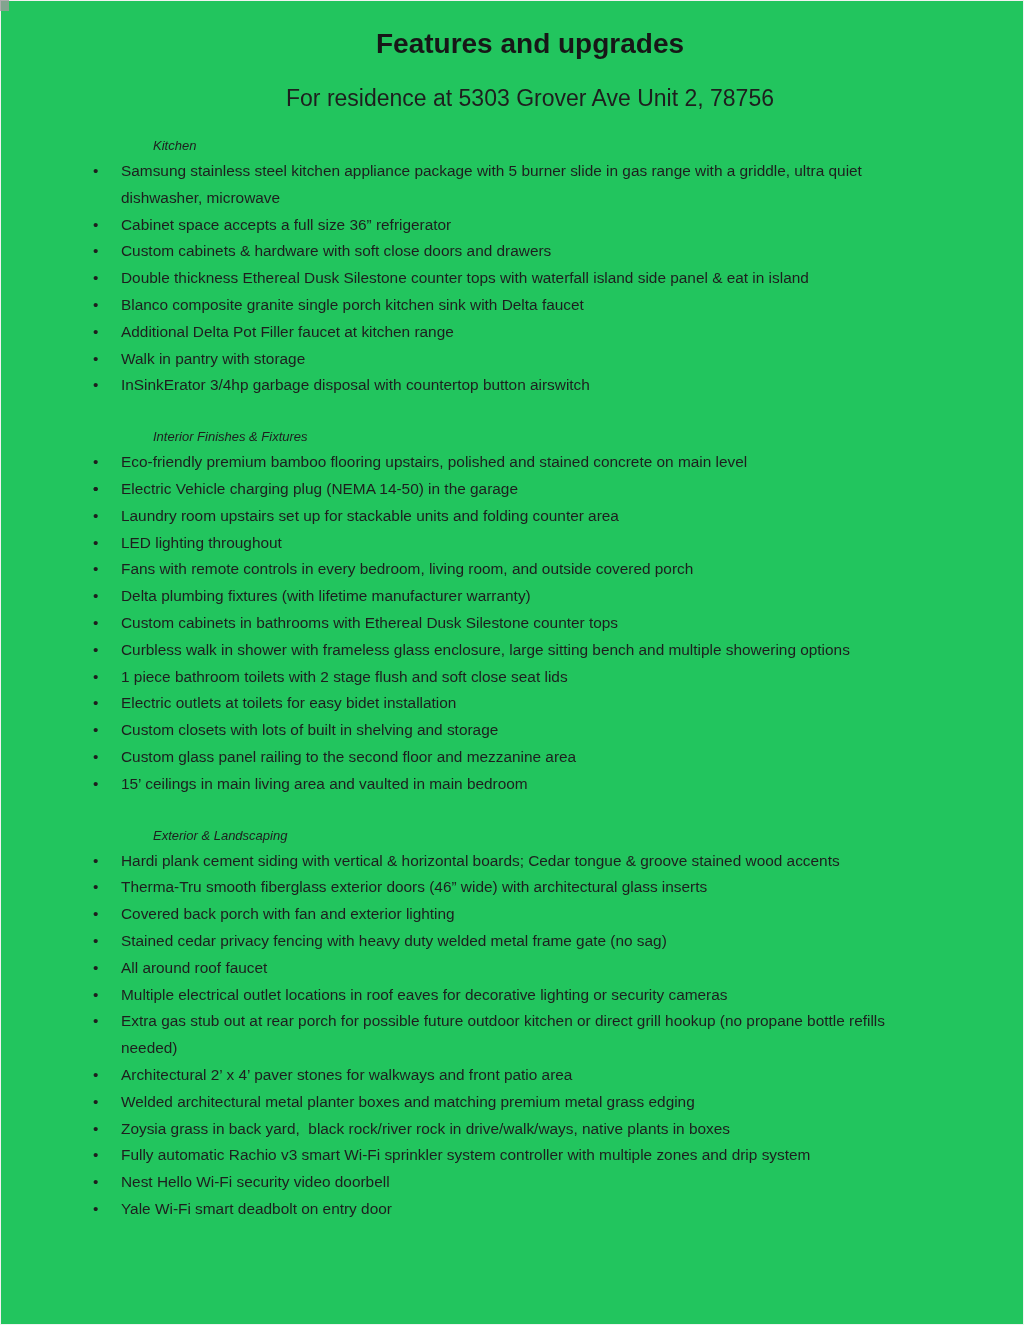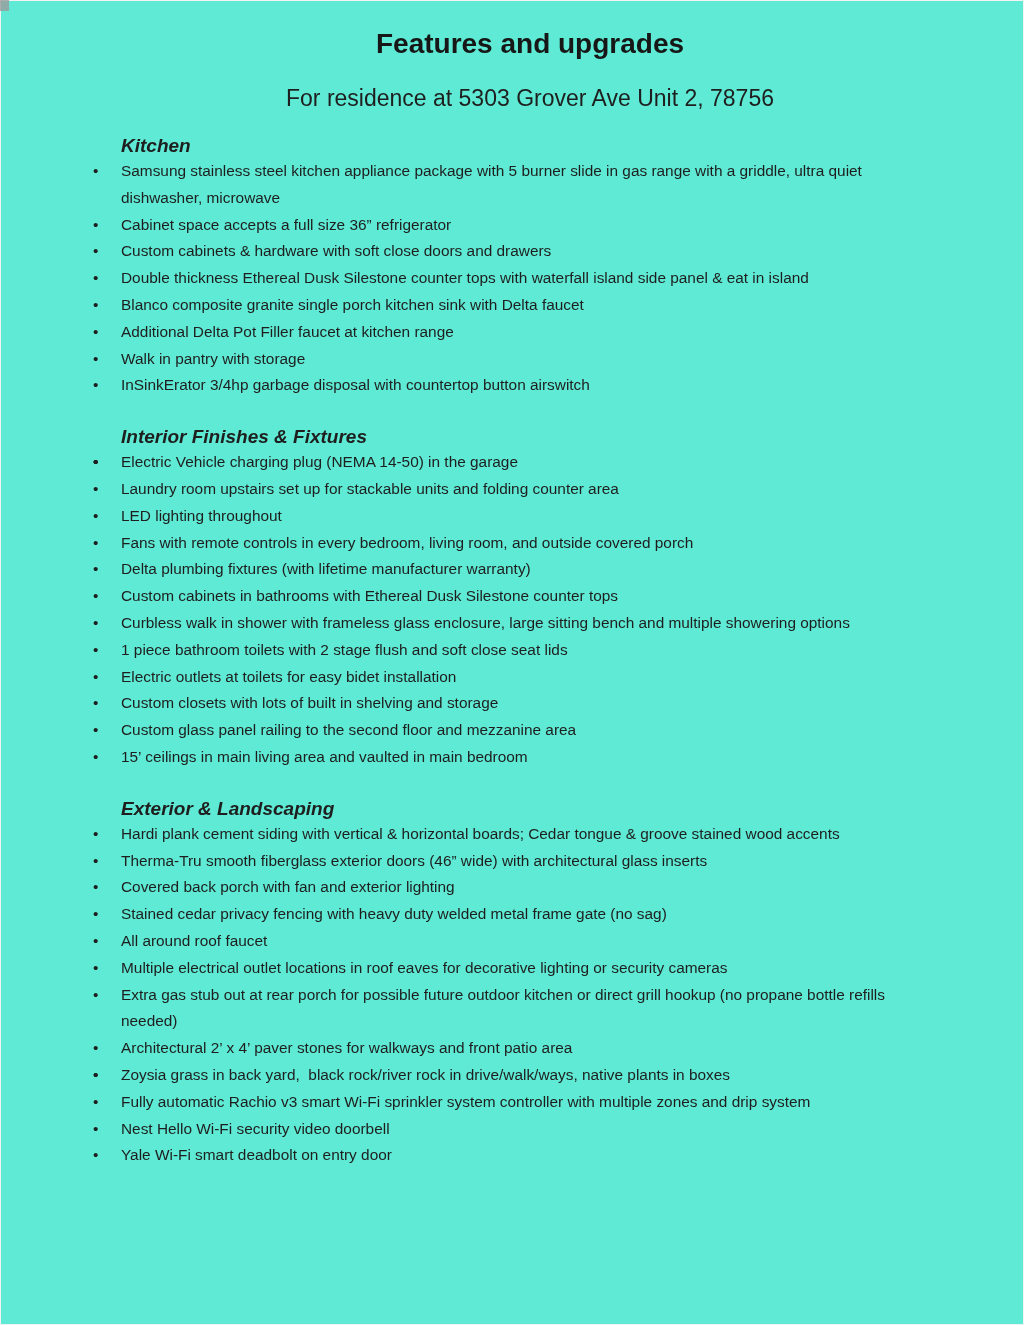--- a/index.html
+++ b/index.html
@@ -5,21 +5,21 @@
   * { margin: 0; padding: 0; box-sizing: border-box; }
   html, body { background: #ffffff; }
   body {
     font-family: "Liberation Sans", "DejaVu Sans", sans-serif;
     -webkit-font-smoothing: antialiased;
   }
   .page {
     position: relative;
     width: 1024px;
     height: 1325px;
-    background: #5eead4;
+    background: #22c55e;
     color: #1e1e1e;
     overflow: hidden;
     box-shadow: inset 0 0 0 1px #f2f2f2;
   }
   .corner-mark {
     position: absolute;
     left: 0; top: 0;
     width: 9px; height: 11px;
     background: #9b9b9b;
     opacity: .8;
@@ -39,25 +39,26 @@
     color: #171717;
   }
   .doc-subtitle {
     font-size: 23px;
     line-height: 24px;
     text-align: center;
     margin-top: 24px;
     font-weight: normal;
   }
   .section-heading {
-    font-size: 19px;
+    font-size: 13px;
     line-height: 24px;
-    font-weight: bold;
+    font-weight: normal;
     font-style: italic;
     margin-top: 26px;
+    margin-left: 32px;
   }
   .section:first-child .section-heading { margin-top: 24px; }
   ul.feature-list { list-style: none; }
   li.feature-item {
     position: relative;
     font-size: 15.4px;
     line-height: 26.8px;
   }
   li.feature-item .bullet {
     position: absolute;
@@ -87,21 +88,21 @@
             <li class="feature-item"><span class="bullet">•</span><span class="li-text">Double thickness Ethereal Dusk Silestone counter tops with waterfall island side panel &amp; eat in island</span></li>
             <li class="feature-item"><span class="bullet">•</span><span class="li-text">Blanco composite granite single porch kitchen sink with Delta faucet</span></li>
             <li class="feature-item"><span class="bullet">•</span><span class="li-text">Additional Delta Pot Filler faucet at kitchen range</span></li>
             <li class="feature-item"><span class="bullet">•</span><span class="li-text">Walk in pantry with storage</span></li>
             <li class="feature-item"><span class="bullet">•</span><span class="li-text">InSinkErator 3/4hp garbage disposal with countertop button airswitch</span></li>
           </ul>
         </section>
         <section class="section">
           <h2 class="section-heading">Interior Finishes &amp; Fixtures</h2>
           <ul class="feature-list">
-            <li class="feature-item"><span class="bullet">•</span></li>
+            <li class="feature-item"><span class="bullet">•</span><span class="li-text">Eco-friendly premium bamboo flooring upstairs, polished and stained concrete on main level</span></li>
             <li class="feature-item"><span class="bullet">•</span></li>
             <li class="feature-item"><span class="bullet">•</span><span class="li-text">Electric Vehicle charging plug (NEMA 14-50) in the garage</span></li>
             <li class="feature-item"><span class="bullet">•</span><span class="li-text">Laundry room upstairs set up for stackable units and folding counter area</span></li>
             <li class="feature-item"><span class="bullet">•</span><span class="li-text">LED lighting throughout</span></li>
             <li class="feature-item"><span class="bullet">•</span><span class="li-text">Fans with remote controls in every bedroom, living room, and outside covered porch</span></li>
             <li class="feature-item"><span class="bullet">•</span><span class="li-text">Delta plumbing fixtures (with lifetime manufacturer warranty)</span></li>
             <li class="feature-item"><span class="bullet">•</span><span class="li-text">Custom cabinets in bathrooms with Ethereal Dusk Silestone counter tops</span></li>
             <li class="feature-item"><span class="bullet">•</span><span class="li-text">Curbless walk in shower with frameless glass enclosure, large sitting bench and multiple showering options</span></li>
             <li class="feature-item"><span class="bullet">•</span><span class="li-text">1 piece bathroom toilets with 2 stage flush and soft close seat lids</span></li>
             <li class="feature-item"><span class="bullet">•</span><span class="li-text">Electric outlets at toilets for easy bidet installation</span></li>
@@ -114,21 +115,21 @@
           <h2 class="section-heading">Exterior &amp; Landscaping</h2>
           <ul class="feature-list">
             <li class="feature-item"><span class="bullet">•</span><span class="li-text">Hardi plank cement siding with vertical &amp; horizontal boards; Cedar tongue &amp; groove stained wood accents</span></li>
             <li class="feature-item"><span class="bullet">•</span><span class="li-text">Therma-Tru smooth fiberglass exterior doors (46” wide) with architectural glass inserts</span></li>
             <li class="feature-item"><span class="bullet">•</span><span class="li-text">Covered back porch with fan and exterior lighting</span></li>
             <li class="feature-item"><span class="bullet">•</span><span class="li-text">Stained cedar privacy fencing with heavy duty welded metal frame gate (no sag)</span></li>
             <li class="feature-item"><span class="bullet">•</span><span class="li-text">All around roof faucet</span></li>
             <li class="feature-item"><span class="bullet">•</span><span class="li-text">Multiple electrical outlet locations in roof eaves for decorative lighting or security cameras</span></li>
             <li class="feature-item"><span class="bullet">•</span><span class="li-text">Extra gas stub out at rear porch for possible future outdoor kitchen or direct grill hookup (no propane bottle refills needed)</span></li>
             <li class="feature-item"><span class="bullet">•</span><span class="li-text">Architectural 2’ x 4’ paver stones for walkways and front patio area</span></li>
-            <li class="feature-item"><span class="bullet">•</span></li>
+            <li class="feature-item"><span class="bullet">•</span><span class="li-text">Welded architectural metal planter boxes and matching premium metal grass edging</span></li>
             <li class="feature-item"><span class="bullet">•</span><span class="li-text">Zoysia grass in back yard,  black rock/river rock in drive/walk/ways, native plants in boxes</span></li>
             <li class="feature-item"><span class="bullet">•</span><span class="li-text">Fully automatic Rachio v3 smart Wi-Fi sprinkler system controller with multiple zones and drip system</span></li>
             <li class="feature-item"><span class="bullet">•</span><span class="li-text">Nest Hello Wi-Fi security video doorbell</span></li>
             <li class="feature-item"><span class="bullet">•</span><span class="li-text">Yale Wi-Fi smart deadbolt on entry door</span></li>
           </ul>
         </section>
       </div>
   </div>
 </div>
 

